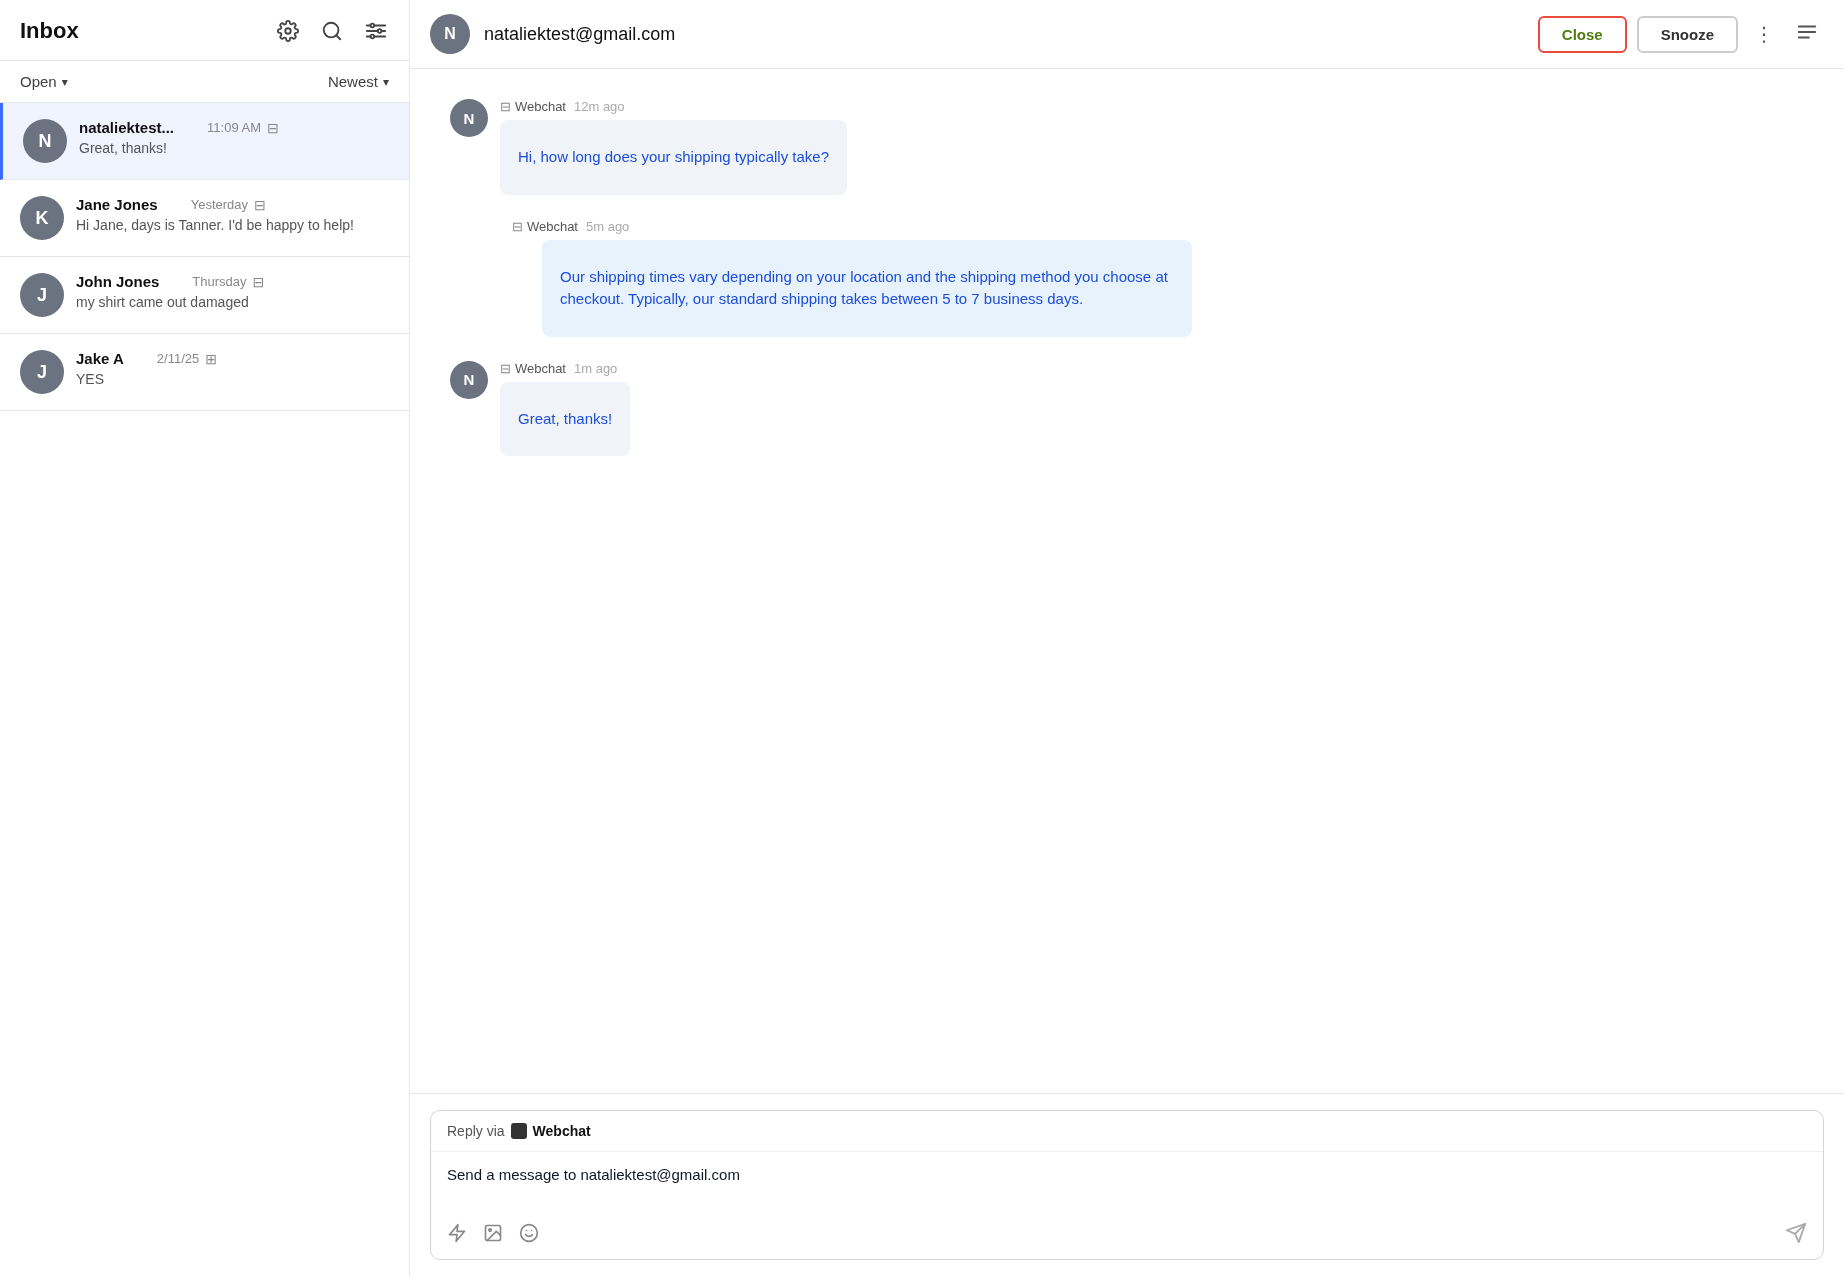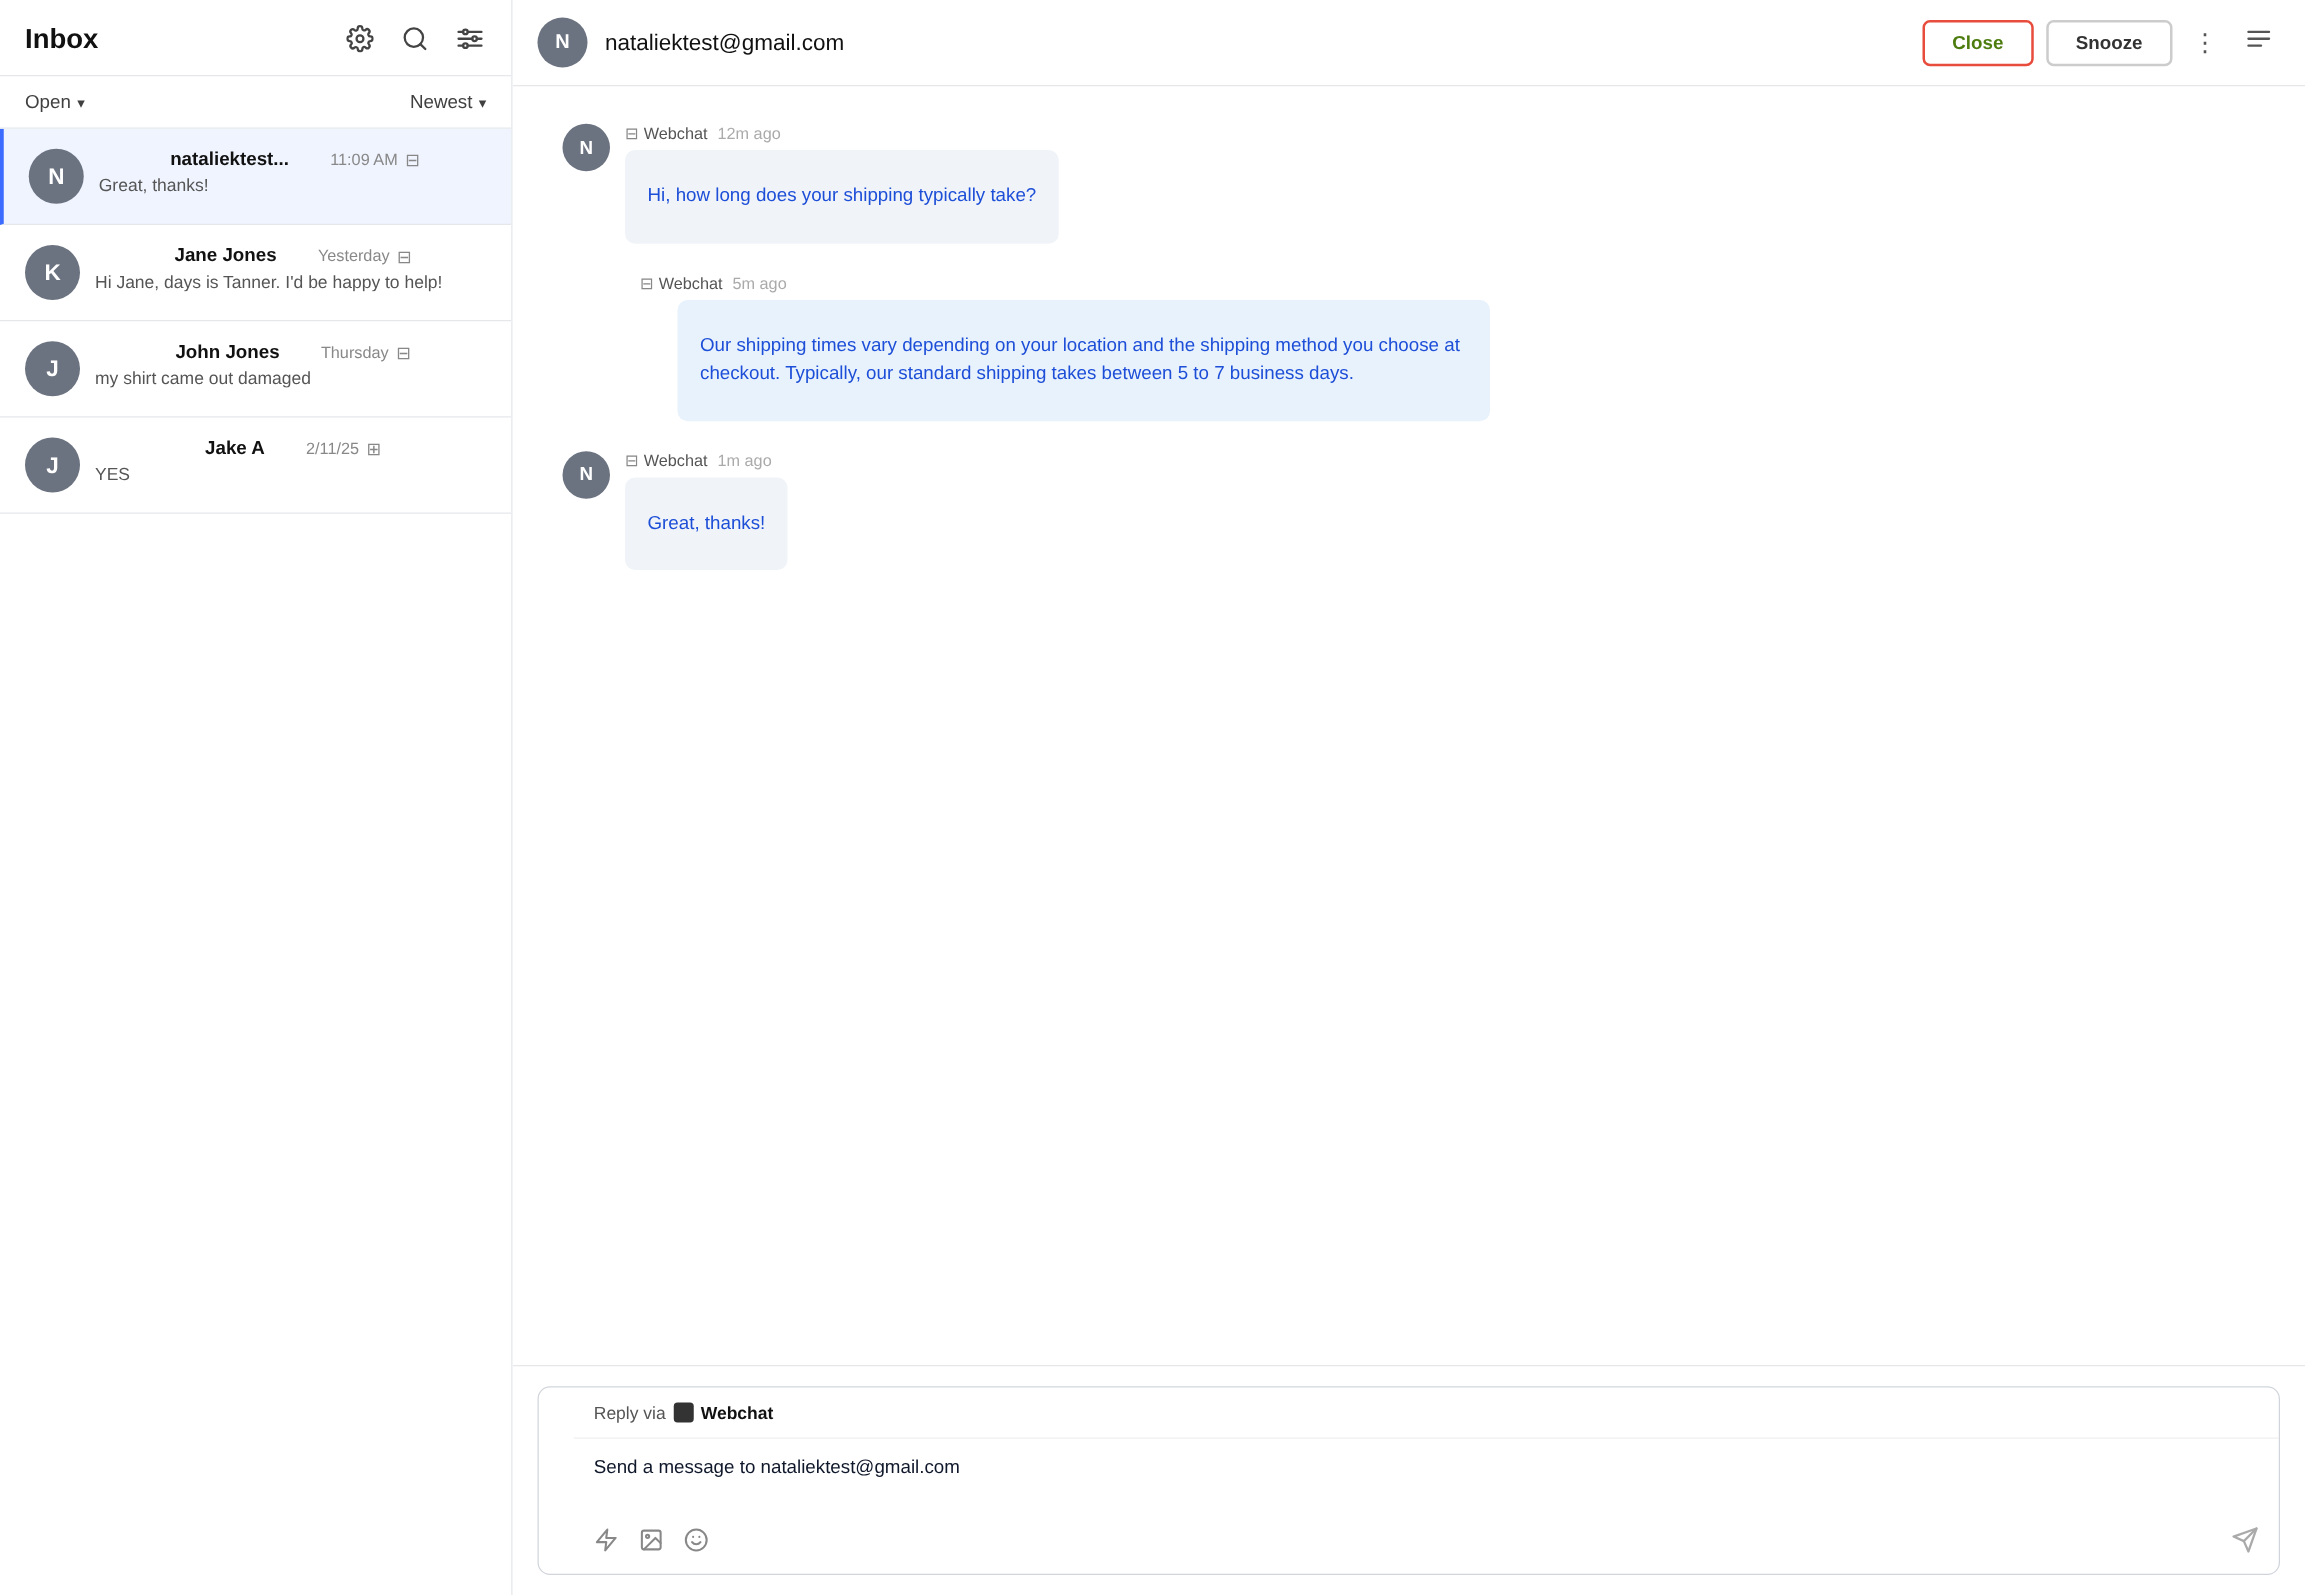--- a/index.html
+++ b/index.html
@@ -103,21 +103,21 @@
     }
 
     .conv-content {
       flex: 1;
       min-width: 0;
     }
 
     .conv-header-row {
       display: flex;
       align-items: center;
-      justify-content: center;
+      justify-content: flex-start;
       margin-bottom: 4px;
       gap: 33px;
     }
 
     .conv-name {
       font-size: 15px;
       font-weight: 600;
       color: #111;
     }
 
@@ -289,21 +289,20 @@
     
     .reply-area {
       border-top: 1px solid #e5e7eb;
       padding: 16px 20px;
     }
 
     .reply-box {
       border: 1px solid #d1d5db;
       border-radius: 10px;
       overflow: hidden;
-      padding-left: 28px;
     }
 
     .reply-header {
       padding: 12px 16px;
       font-size: 14px;
       color: #555;
       display: flex;
       align-items: center;
       gap: 6px;
       border-bottom: 1px solid #f0f0f0;

